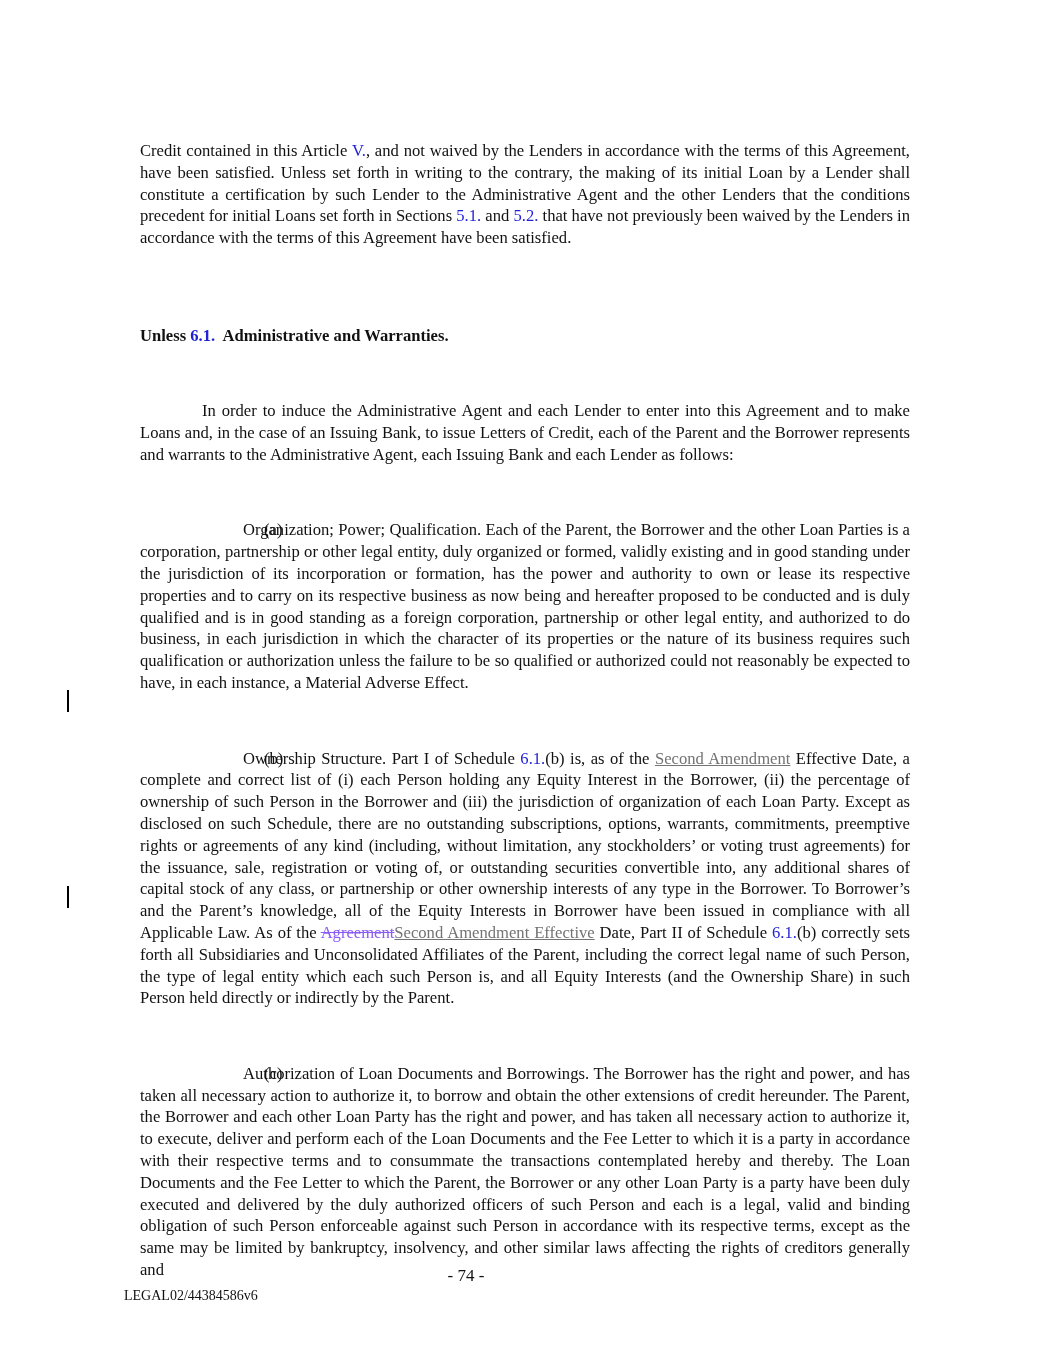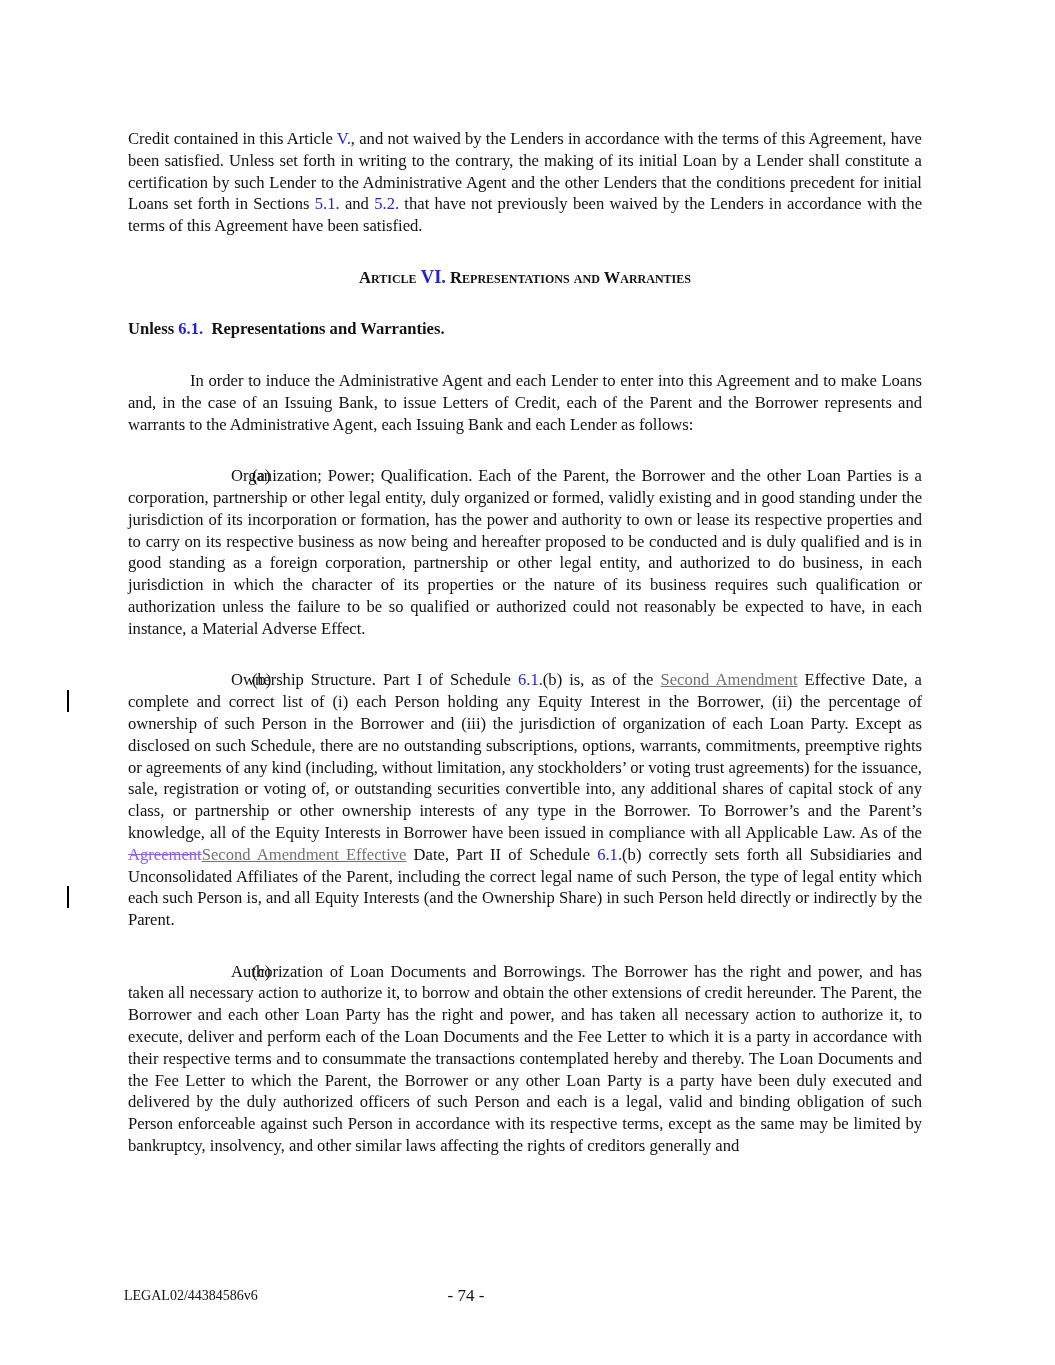--- a/index.html
+++ b/index.html
@@ -1,52 +1,51 @@
 <!DOCTYPE html>
 <html><head>
 <meta charset="utf-8">
 <style>
   html, body { margin: 0; padding: 0; background: #ffffff; }
   body { width: 1055px; height: 1365px; position: relative; overflow: hidden;
          font-family: "Liberation Serif", serif; color: #111; }
   .page { position: absolute; left: 124px; top: 124px; width: 802px;
           font-size: 16.6px; line-height: 21.8px; }
-  p { margin: 4px; text-align: justify; }
+  p { margin: 16px; text-align: justify; }
   .gap { height: 21.8px; }
   .blue { color: #2323d6; }
   .u { }
   .ins { color: #737373; text-decoration: underline; }
   .del { color: #8b5cf6; text-decoration: line-through; }
   .article { text-align: center; font-weight: bold; font-size: 16.6px; }
   .sc { font-variant: small-caps; }
   .section { font-weight: bold; }
   .indent { text-indent: 62px; }
   .tab { display: inline-block; width: 41px; }
   .bar { position: absolute; left: 67px; width: 2px; height: 22px; background: #000; }
   .pagenum { position: absolute; top: 1266px; left: 0; width: 932px; text-align: center;
-             font-size: 17px; margin-top: 20px; }
+             font-size: 17px; }
   .footer { position: absolute; left: 124px; top: 1288px; font-size: 14px; }
 </style>
 </head>
 <body>
 
 <div class="bar" style="top:690px;"></div>
 <div class="bar" style="top:886px;"></div>
 
 <div class="page">
 
   <p><span>Credit contained in this Article </span><a class="blue">V.</a><span>, and not waived by the Lenders in accordance with the terms of this Agreement, have been satisfied.  Unless set forth in writing to the contrary, the making of its initial Loan by a Lender shall constitute a certification by such Lender to the Administrative Agent and the other Lenders that the conditions precedent for initial Loans set forth in Sections </span><a class="blue">5.1.</a><span> and </span><a class="blue">5.2.</a><span> that have not previously been waived by the Lenders in accordance with the terms of this Agreement have been satisfied.</span></p>
 
   <div class="gap"></div>
 
-  <p class="article"><span class="sc">Article </span><span class="blue" style="font-size:18.5px;">VI.</span><span class="sc"> Representations and Warranties</span></p>
 
   <div class="gap"></div>
 
-  <p class="section"><span>Unless </span><span class="blue">6.1.</span><span style="white-space:pre">  Representations and Warranties.</span></p>
+  <p class="section"><span>Unless </span><span class="blue">6.1.</span><span style="white-space:pre">  Administrative and Warranties.</span></p>
 
   <div class="gap"></div>
 
   <p class="indent">In order to induce the Administrative Agent and each Lender to enter into this Agreement and to make Loans and, in the case of an Issuing Bank, to issue Letters of Credit, each of the Parent and the Borrower represents and warrants to the Administrative Agent, each Issuing Bank and each Lender as follows:</p>
 
   <div class="gap"></div>
 
   <p class="indent"><span class="tab">(a)</span><span class="u">Organization; Power; Qualification</span><span>.  Each of the Parent, the Borrower and the other Loan Parties is a corporation, partnership or other legal entity, duly organized or formed, validly existing and in good standing under the jurisdiction of its incorporation or formation, has the power and authority to own or lease its respective properties and to carry on its respective business as now being and hereafter proposed to be conducted and is duly qualified and is in good standing as a foreign corporation, partnership or other legal entity, and authorized to do business, in each jurisdiction in which the character of its properties or the nature of its business requires such qualification or authorization unless the failure to be so qualified or authorized could not reasonably be expected to have, in each instance, a Material Adverse Effect.</span></p>
 
   <div class="gap"></div>

